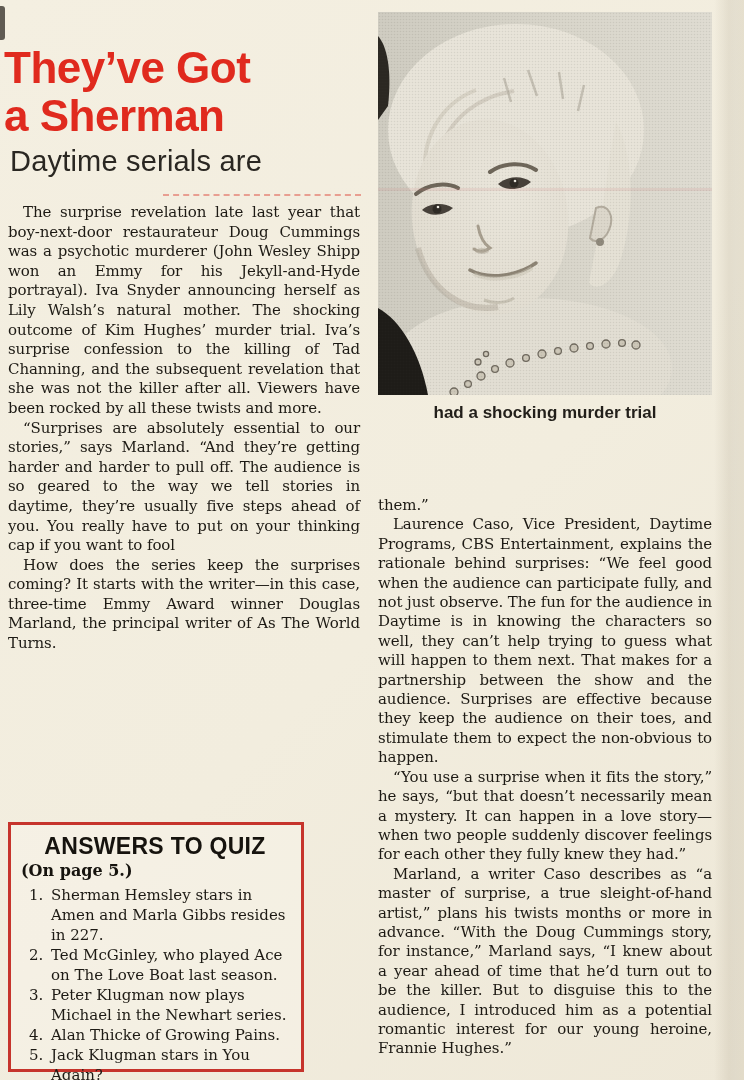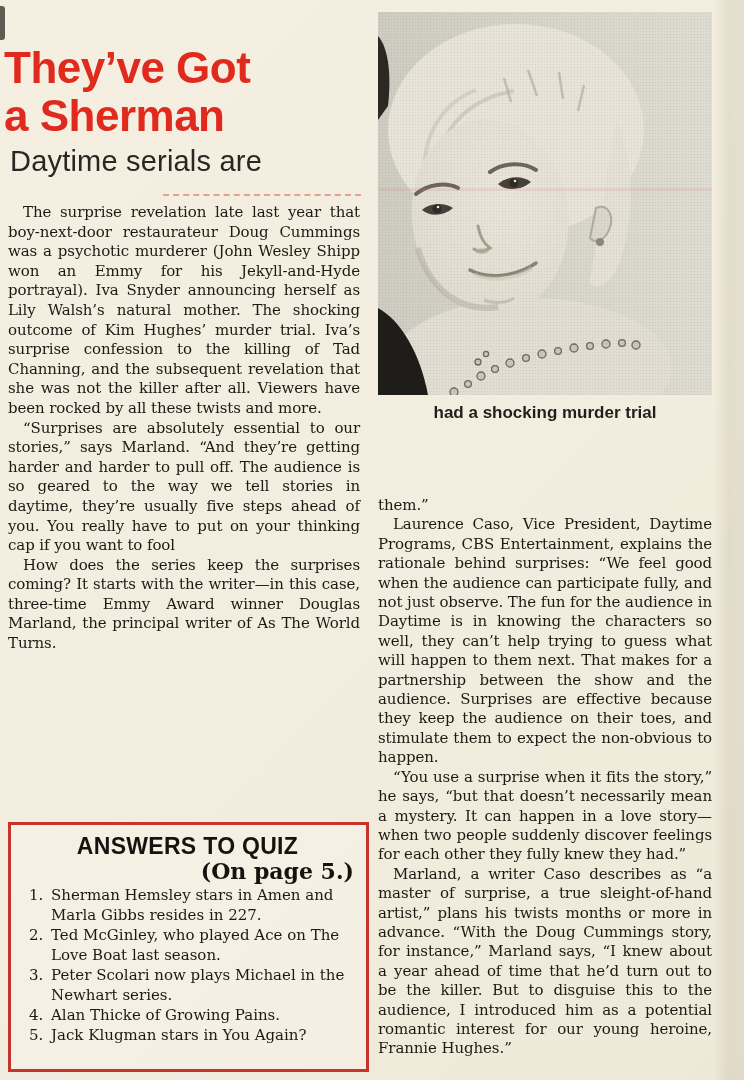--- a/index.html
+++ b/index.html
@@ -62,32 +62,32 @@
     background:#d9d6cb;
   }
   .caption{
     position:absolute;left:378px;top:402px;width:334px;
     font-family:"Liberation Sans", sans-serif;
     font-weight:bold;font-size:17px;line-height:21px;
     text-align:center;color:#221f1a;
   }
   
   .quiz-box{
-    position:absolute;left:8px;top:822px;width:361px;height:250px;
+    position:absolute;left:8px;top:822px;width:296px;height:250px;
     border:3px solid #c6342c;background:rgba(255,253,246,.25);
     box-sizing:border-box;padding:6px 12px 4px 10px;
   }
   .quiz-heading{
     margin:2px 0 0 0;text-align:center;
     font-family:"Liberation Sans", sans-serif;
     font-weight:bold;font-size:23px;line-height:27px;color:#16130e;
     letter-spacing:.3px;
   }
   .quiz-sub{
-    text-align:right;font-weight:bold;font-size:22px;line-height:22px;
+    text-align:left;font-weight:bold;font-size:16px;line-height:22px;
     margin-bottom:3px;color:#16130e;
   }
   .quiz-list{display:block;}
   .quiz-item{display:flex;font-size:15px;line-height:20px;}
   .quiz-item .num{flex:none;width:30px;padding-left:8px;box-sizing:border-box;}
   .quiz-item .ans{flex:1;}
 </style>
 </head>
 <body>
 
@@ -195,21 +195,21 @@
       <div class="quiz-item">
         <span class="num">1.</span>
         <span class="ans">Sherman Hemsley stars in Amen and Marla Gibbs resides in 227.</span>
       </div>
       <div class="quiz-item">
         <span class="num">2.</span>
         <span class="ans">Ted McGinley, who played Ace on The Love Boat last season.</span>
       </div>
       <div class="quiz-item">
         <span class="num">3.</span>
-        <span class="ans">Peter Scolari now plays Michael in the Newhart series.</span>
+        <span class="ans">Peter Klugman now plays Michael in the Newhart series.</span>
       </div>
       <div class="quiz-item">
         <span class="num">4.</span>
         <span class="ans">Alan Thicke of Growing Pains.</span>
       </div>
       <div class="quiz-item">
         <span class="num">5.</span>
         <span class="ans">Jack Klugman stars in You Again?</span>
       </div>
     </div>

